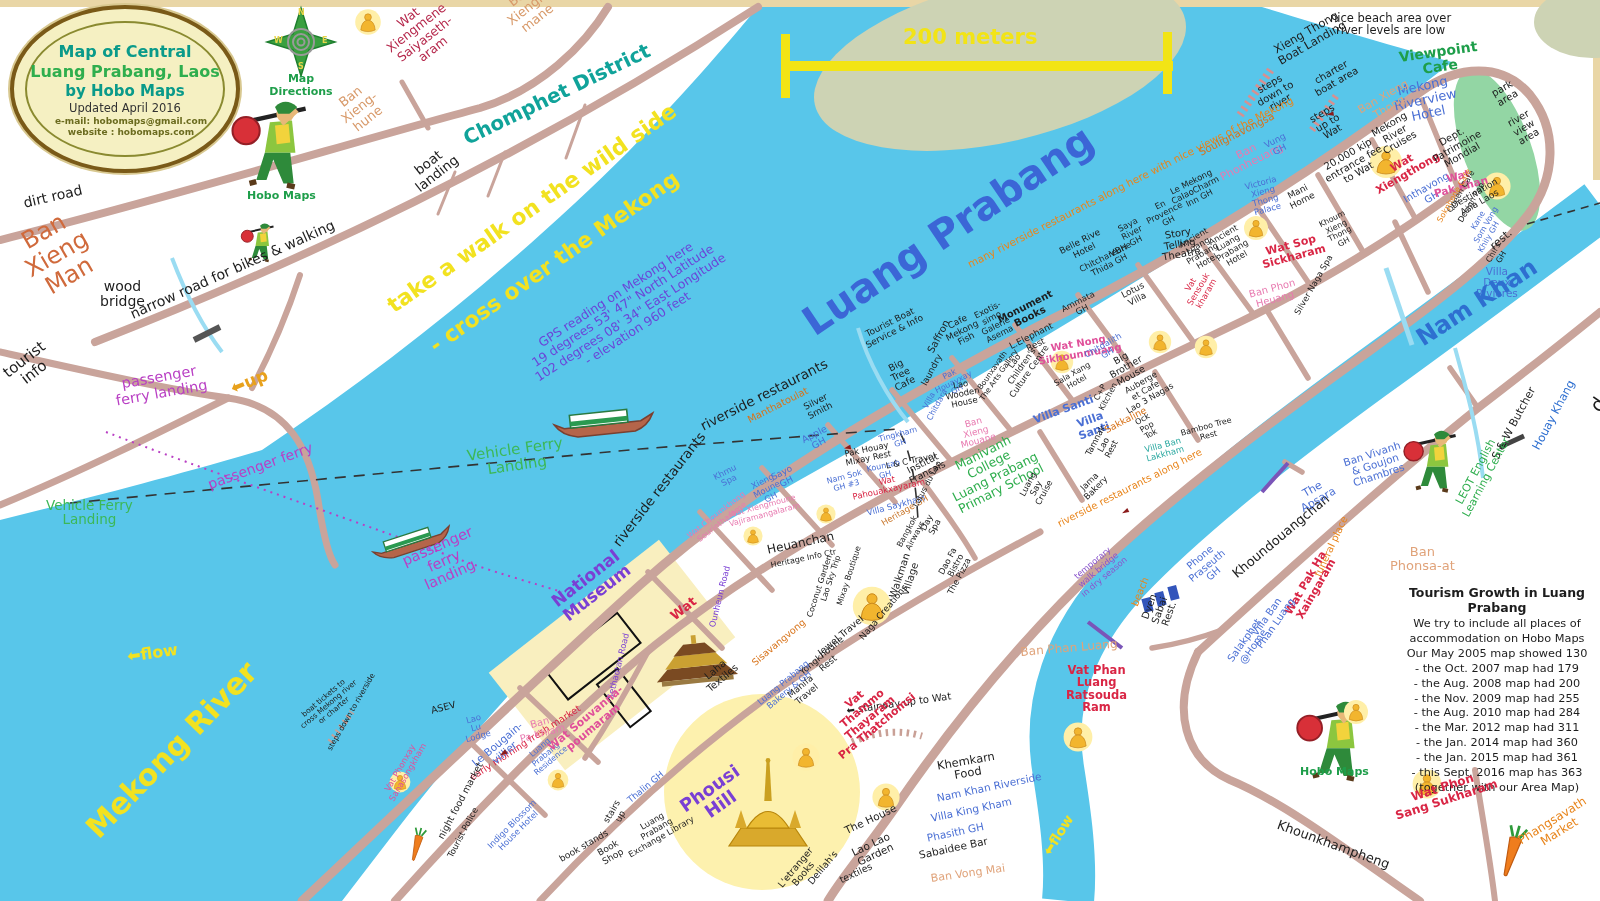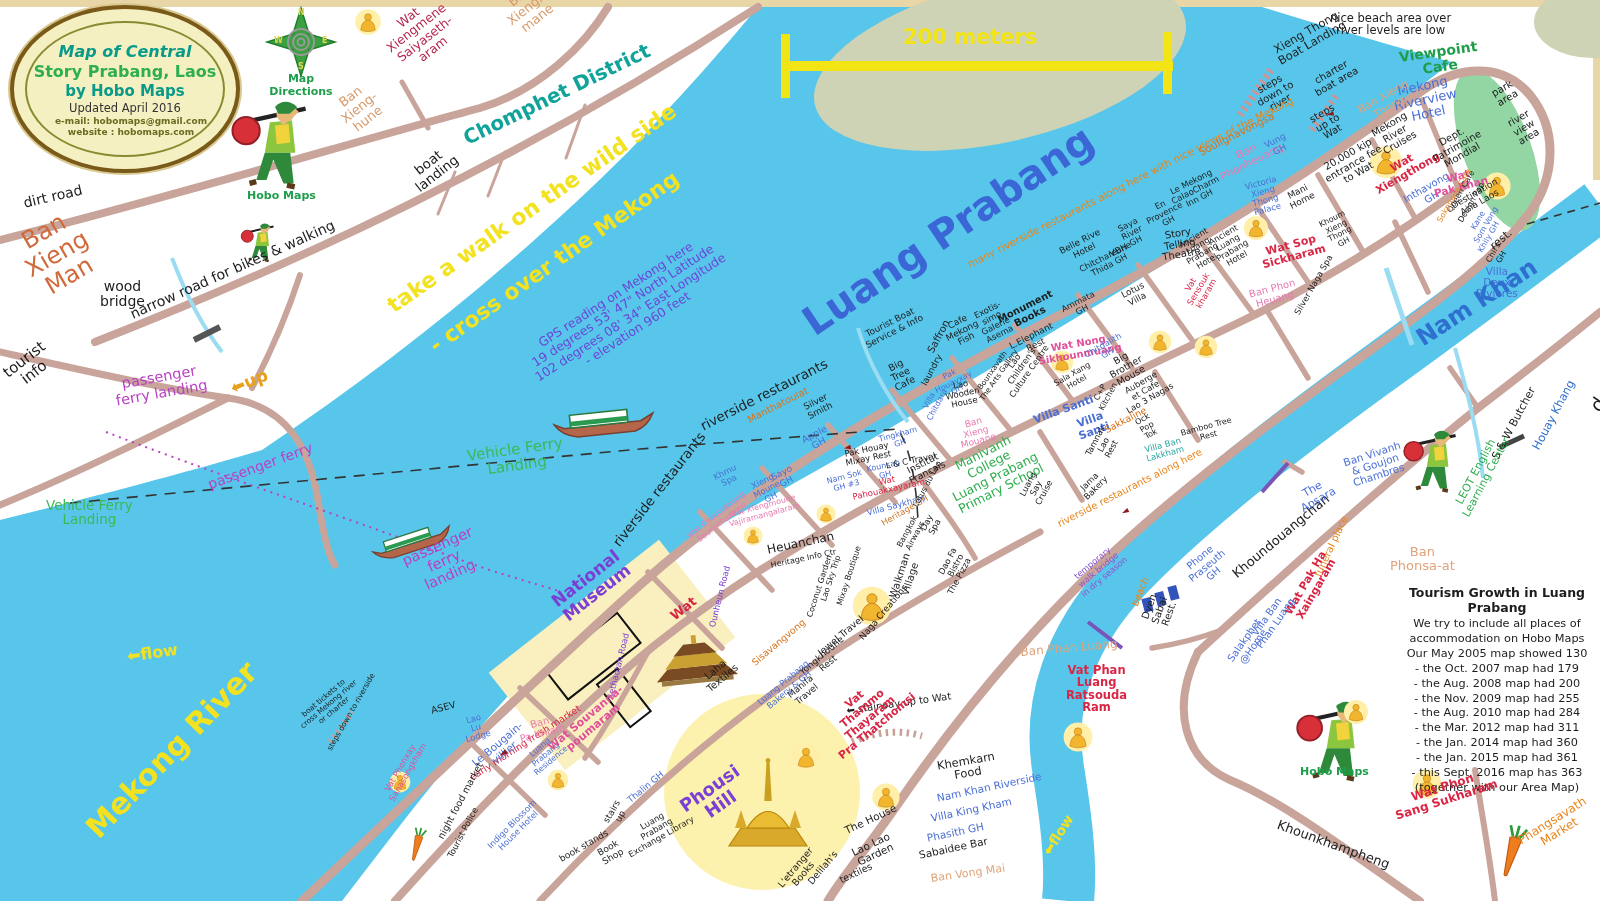--- a/index.html
+++ b/index.html
@@ -16,21 +16,21 @@
   .scalebar{fill:var(--scale);}
   .bld{fill:none;stroke:#111;stroke-width:2;}
   #labels{position:absolute;left:0;top:0;width:100%;height:100%;}
   .lbl{position:absolute;white-space:pre;line-height:1.07;transform-origin:0 0;text-align:center;}
   .lbl.b{font-weight:bold;}
   
   #title-card{position:absolute;left:10px;top:5px;width:222px;height:160px;border-radius:50%;
     background:#f5f0c2;border:4px solid #7a5a18;box-shadow:0 0 0 2px #d8c890;display:flex;align-items:center;justify-content:center;}
   #title-card .inner{width:196px;height:132px;border-radius:50%;border:2px solid #8a8a30;
     display:flex;flex-direction:column;align-items:center;justify-content:center;gap:1px;text-align:center;}
-  .tc1{color:#0a9a8a;font-weight:bold;font-size:16px;font-style:italic;}
+  .tc1{color:#0a9a8a;font-weight:bold;font-size:16px;}
   .tc2{color:#2fae4e;font-weight:bold;font-size:16px;}
   .tc3{color:#0a9a8a;font-weight:bold;font-size:15px;text-align:center;}
   .tc4{color:#333;font-size:11.5px;}
   .tc5{color:#6b6b1f;font-size:9px;font-weight:bold;margin-left:12px;}
   
   #compass{position:absolute;left:258px;top:2px;width:86px;height:96px;text-align:center;}
   #compass .dir{position:absolute;font-size:8px;font-weight:bold;color:#e8d44a;}
   #compass .cap{position:absolute;left:0;right:0;bottom:0;color:#1e9e4a;font-weight:bold;font-size:11px;}
   
   #tourism{position:absolute;left:1383px;top:585px;width:228px;color:#1d1d1d;text-align:center;}
@@ -211,21 +211,21 @@
     <span class="dir" style="left:40px;top:6px;">N</span>
     <span class="dir" style="left:64px;top:34px;">E</span>
     <span class="dir" style="left:40px;top:60px;">S</span>
     <span class="dir" style="left:16px;top:34px;">W</span>
     <div class="cap">Map Directions</div>
   </div>
 
   <div id="title-card">
     <div class="inner">
       <div class="tc1">Map of Central</div>
-      <div class="tc2">Story Prabang, Laos</div>
+      <div class="tc2">Luang Prabang, Laos</div>
       <div class="tc3">by Hobo Maps</div>
       <div class="tc4">Updated April 2016</div>
       <div class="tc5">e-mail:  hobomaps@gmail.com</div>
       <div class="tc5">website : hobomaps.com</div>
     </div>
   </div>
 
   <div id="tourism">
     <div class="tg-title">Tourism Growth in Luang Prabang</div>
     <div class="tg-lines" id="tg-lines">

